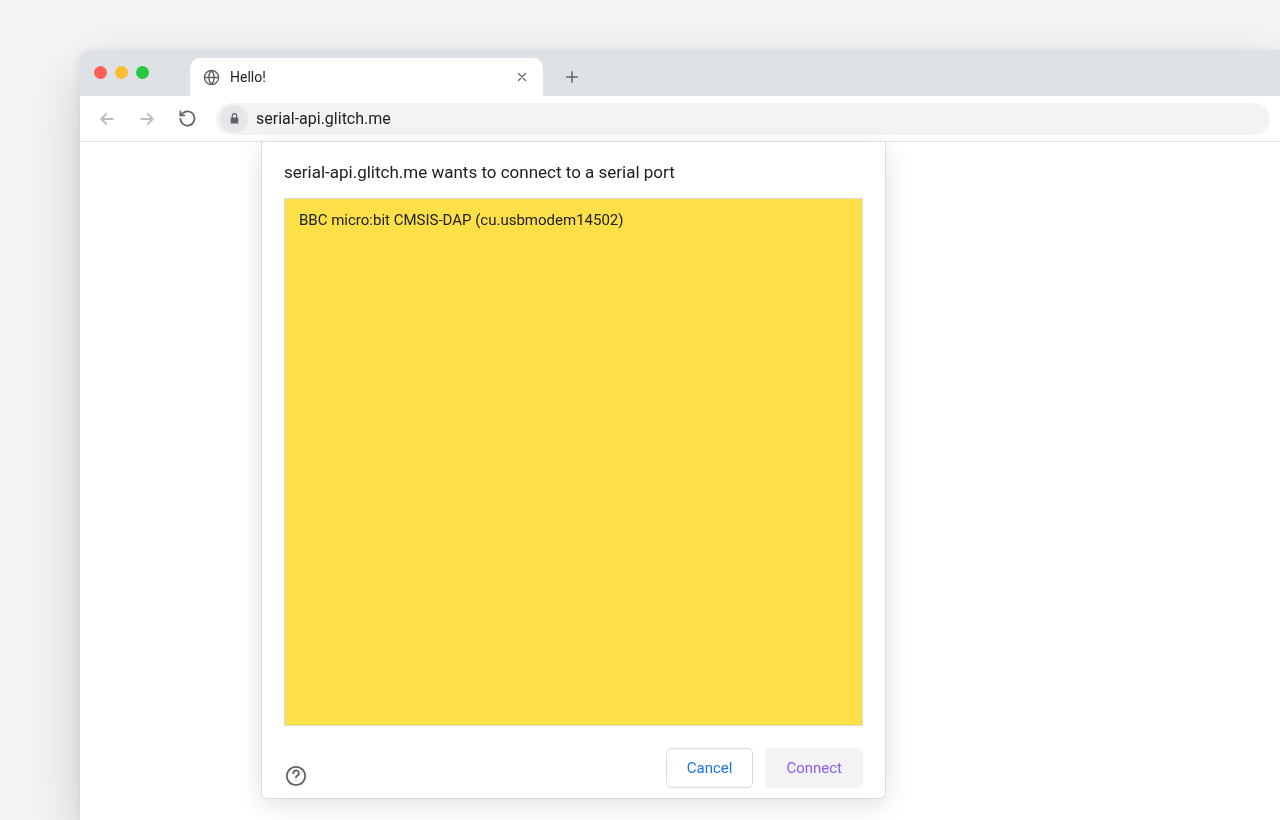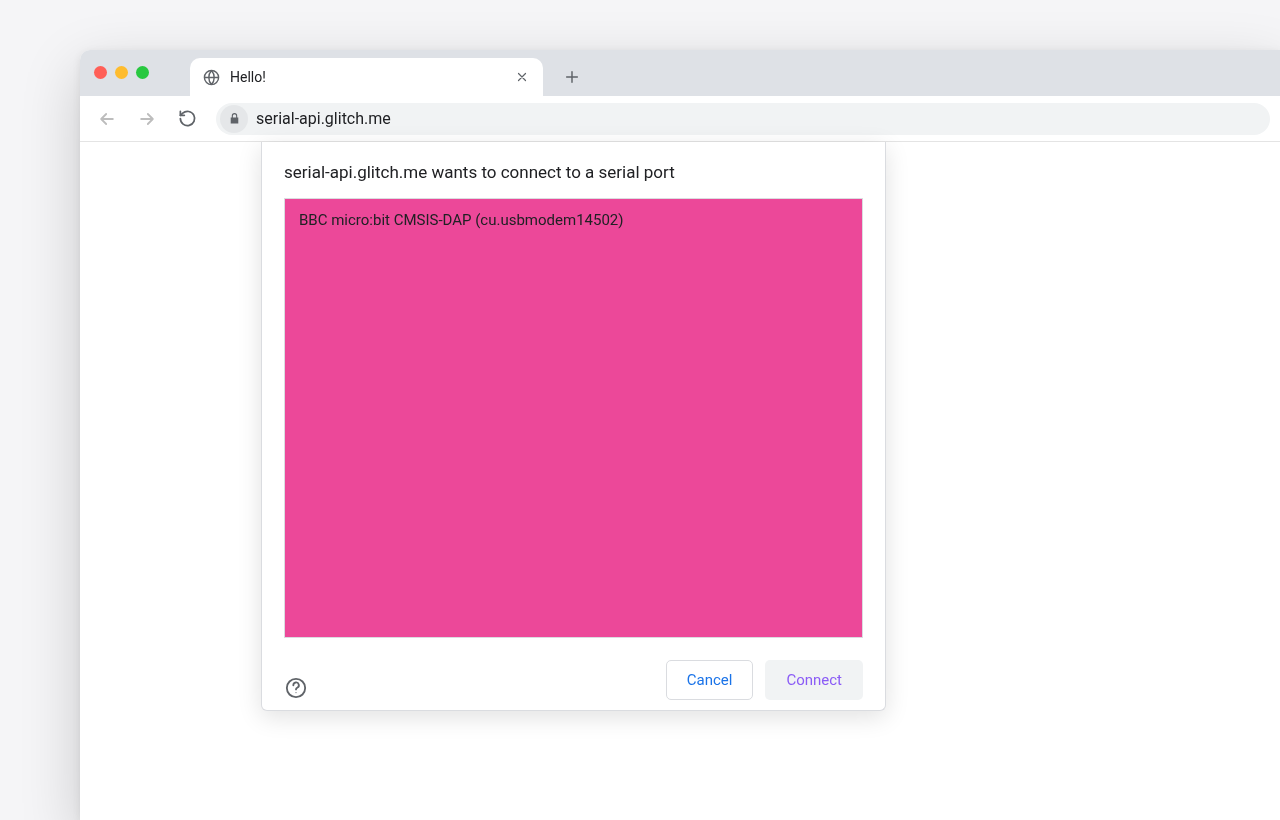--- a/index.html
+++ b/index.html
@@ -138,23 +138,23 @@
       flex-direction: column;
       margin-left: 31px;
     }
     .prompt-title {
       font-size: 17px;
       color: #202124;
       margin-bottom: 16px;
     }
     .device-list {
       border: 1px solid #dadce0;
-      height: 440px;
+      height: 528px;
       overflow: auto;
-      background: #ec4899;
+      background: #fde047;
     }
     .device-item {
       padding: 12px 14px;
       font-size: 15px;
       color: #202124;
       cursor: pointer;
     }
     .prompt-footer {
       display:flex;
       align-items:flex-end;

